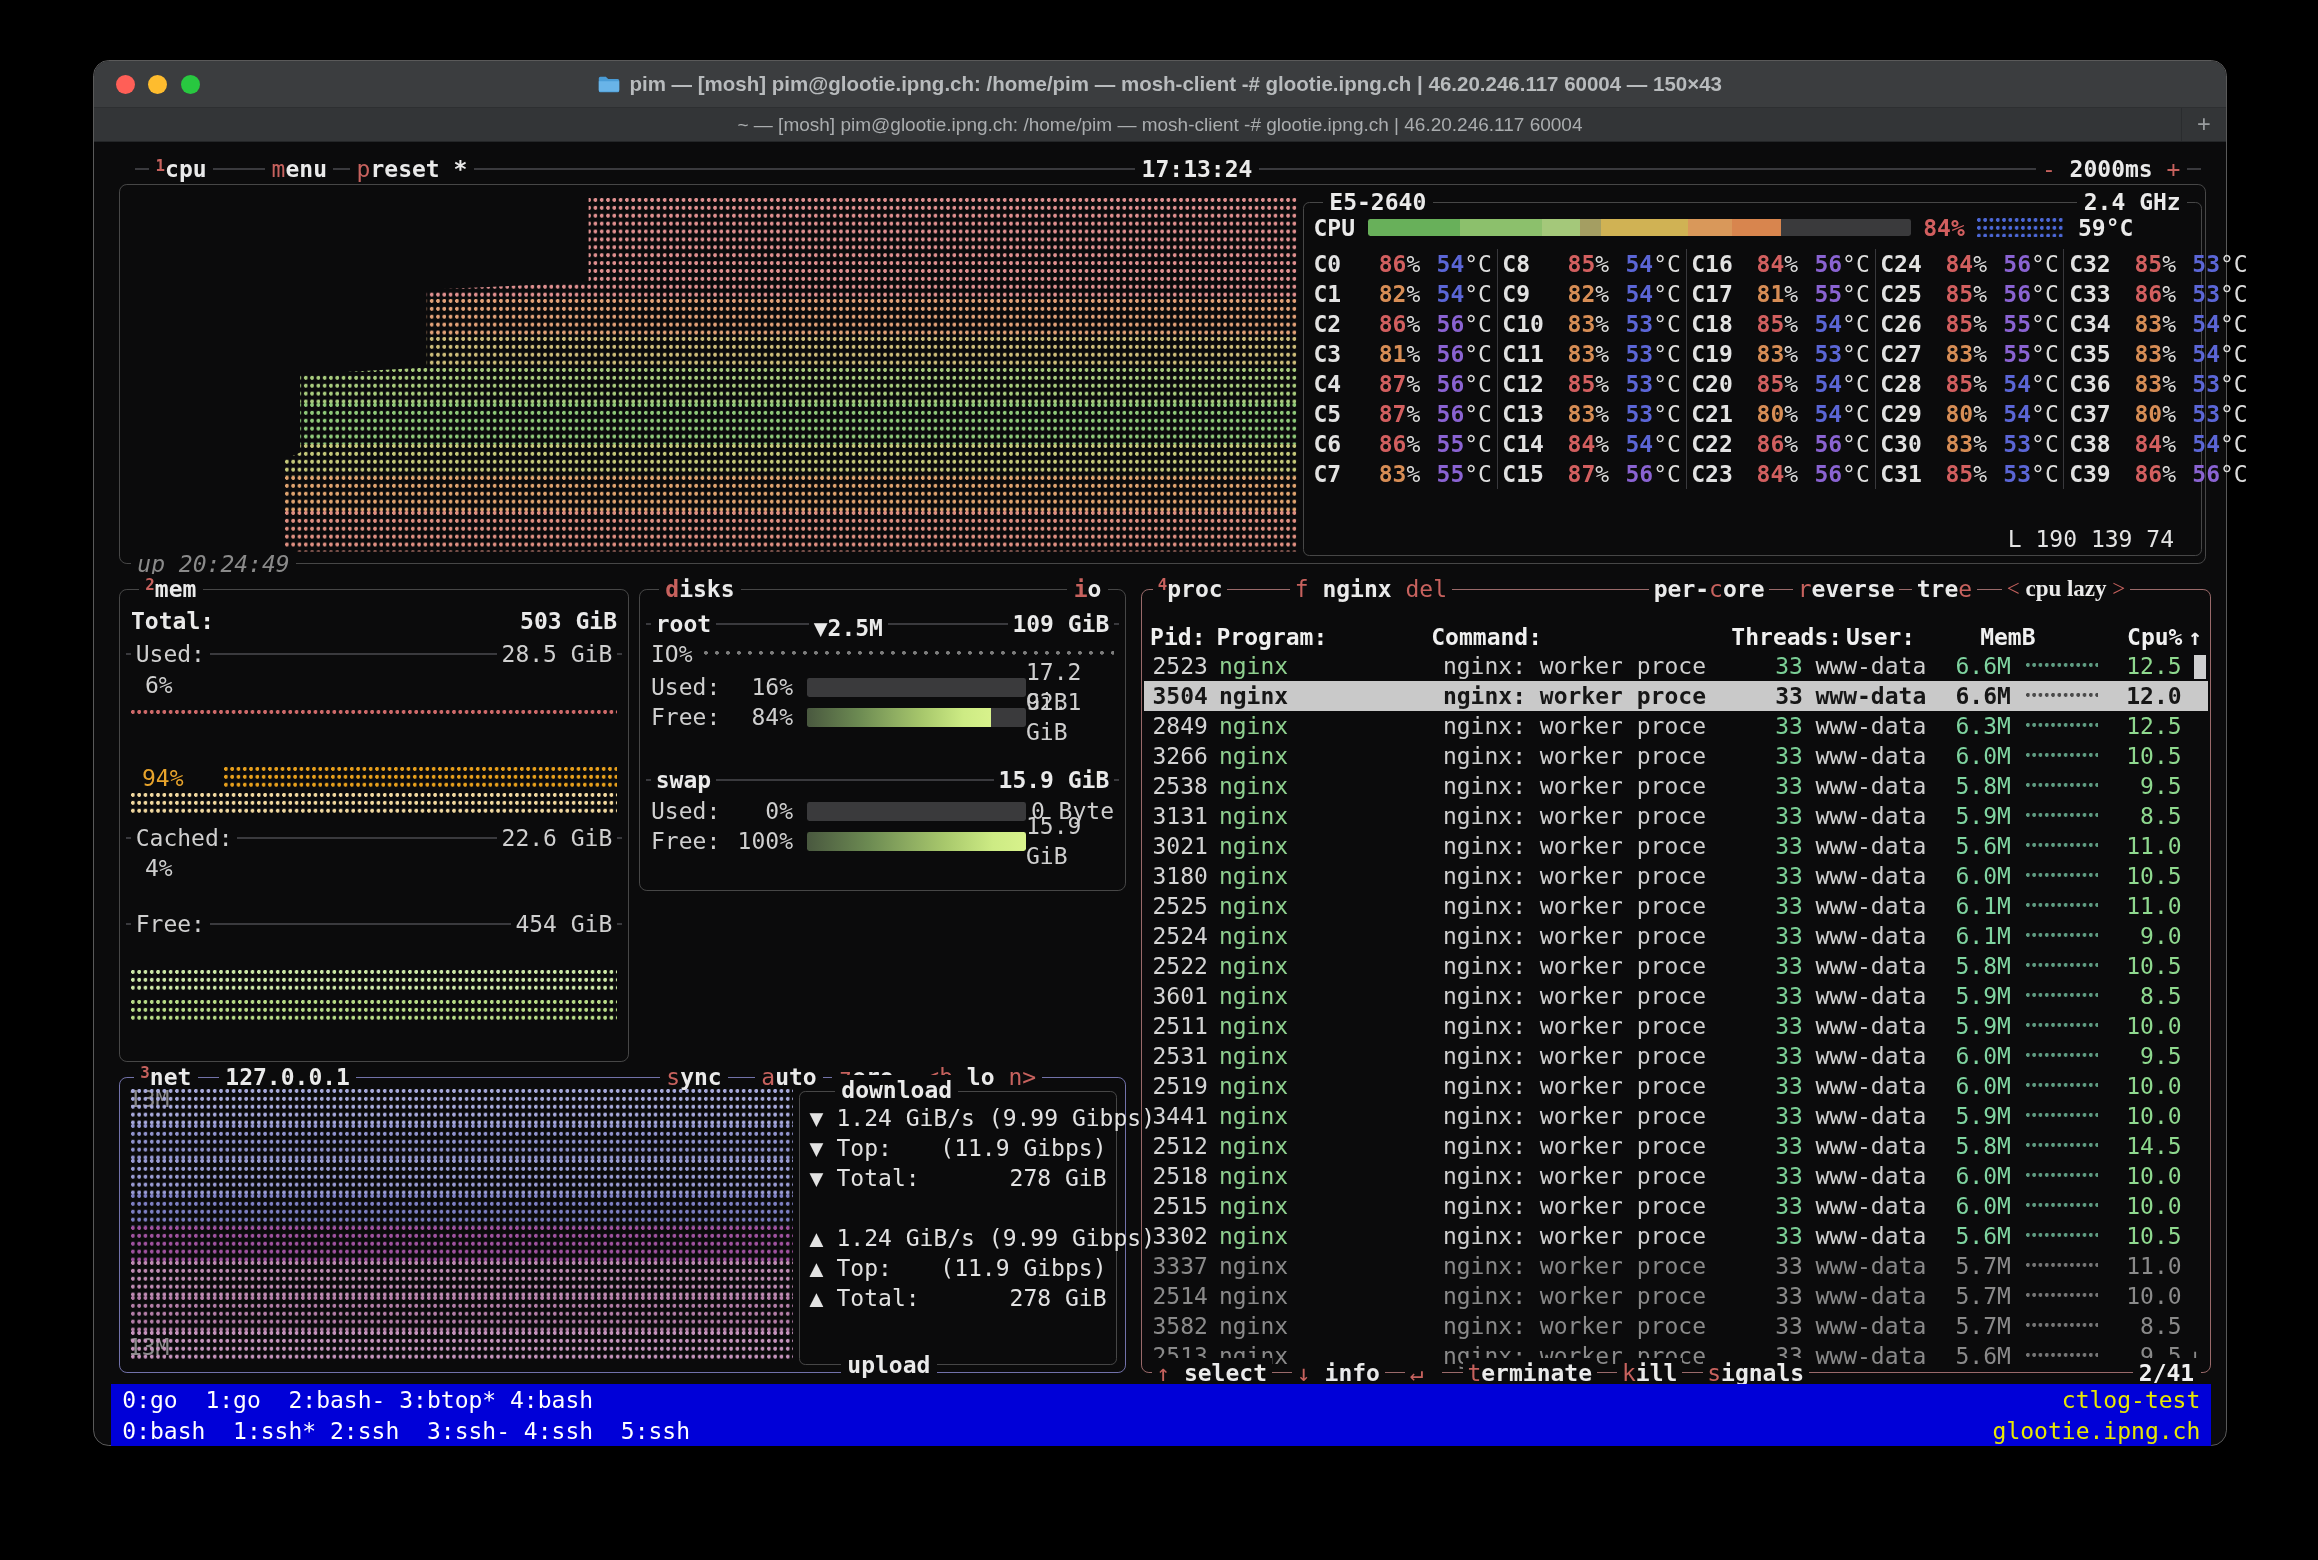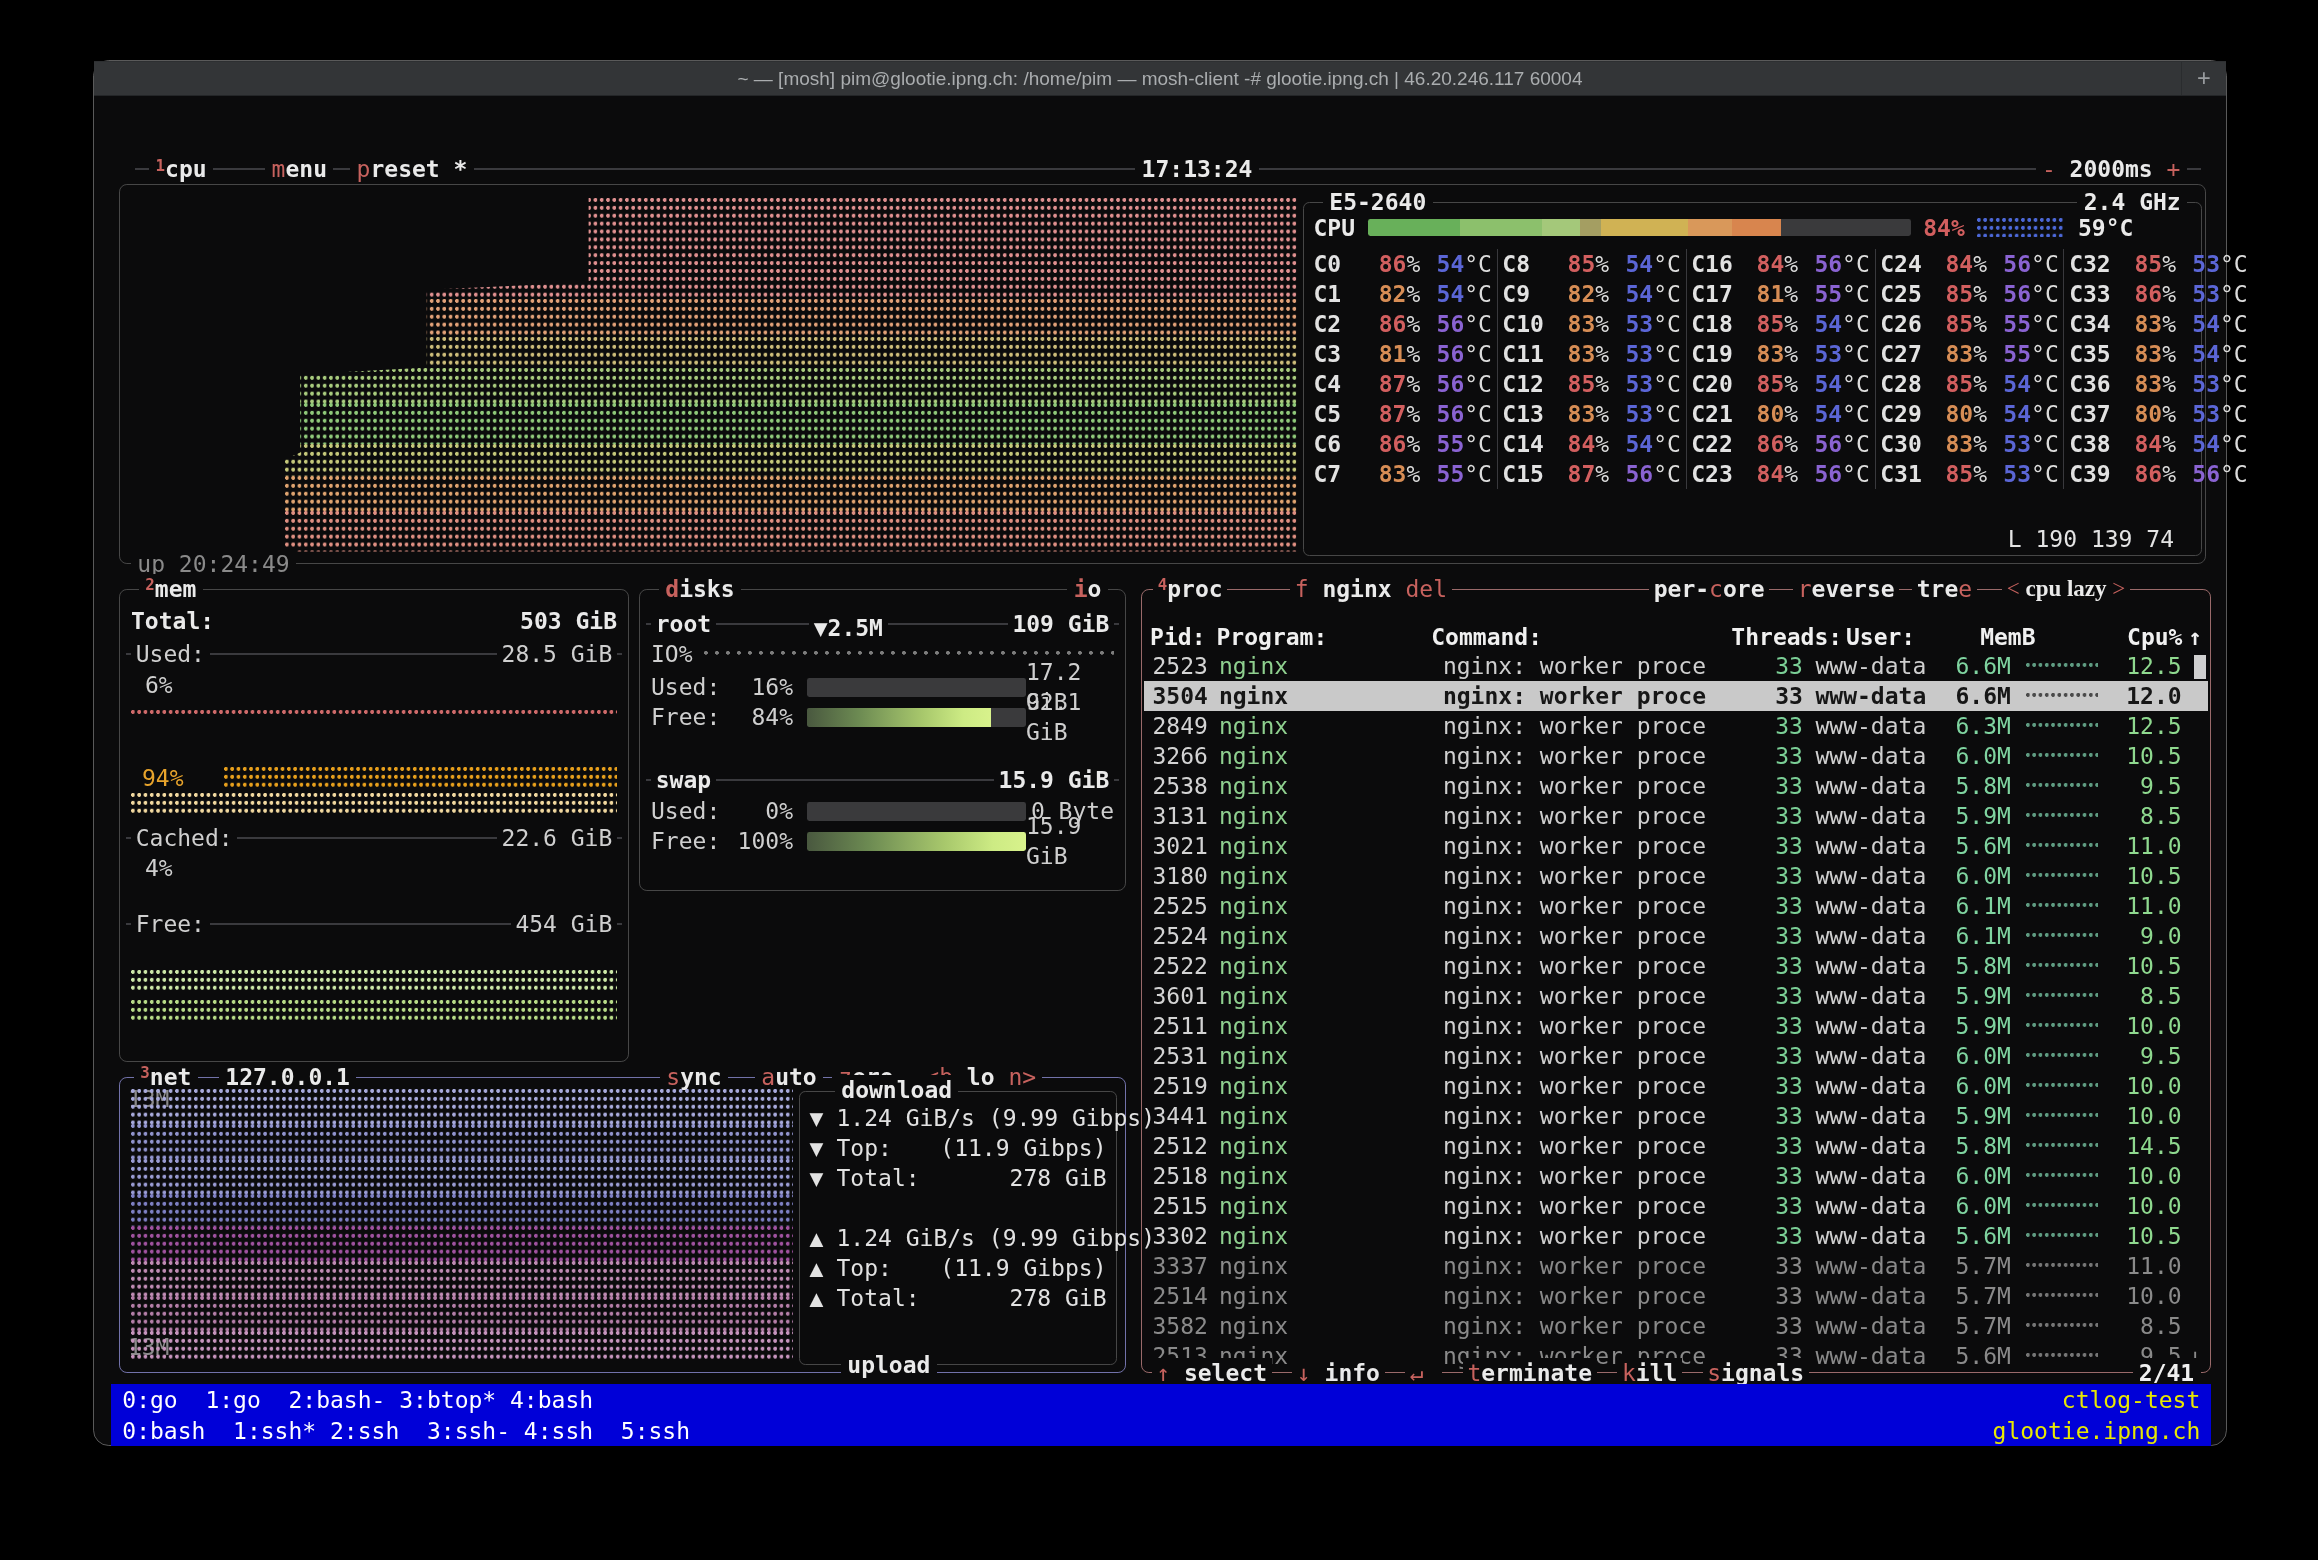--- a/index.html
+++ b/index.html
@@ -43,21 +43,21 @@
   .bheader{position:absolute;left:17.3px;right:17.3px;top:14px;height:30px;}
   .bheader::before{content:"";position:absolute;left:23.6px;right:7.9px;top:50%;height:1.6px;margin-top:-0.8px;background:#3a3a3e;}
   .hit{position:absolute;top:0;height:30px;display:flex;align-items:center;background:#0b0b0c;padding:0 6.3px;white-space:pre;}
   .h-cpu{left:38px;} .h-menu{left:154px;} .h-preset{left:239px;} .h-time{left:1024px;} .h-int{right:22px;}
 
   
   .cpu-box{left:25px;top:44px;width:2087px;height:380px;}
   .cpu-graph{position:absolute;left:165px;top:12.6px;width:1012px;height:354px;
     clip-path:polygon(30% 0%,100% 0%,100% 100%,0% 100%,0% 74%,1.5% 72%,1.5% 50%,14% 48%,14% 26%,30% 24%);}
   .band{width:100%;}
-  .uptime{position:absolute;left:11px;bottom:-15.8px;background:#0b0b0c;padding:0 6.3px;color:#8a8a8a;}
+  .uptime{position:absolute;left:11px;bottom:-15.8px;background:#0b0b0c;padding:0 6.3px;color:#8a8a8a;font-style:italic;}
   .cpu-side{position:absolute;left:1183px;top:17.3px;width:899px;height:354px;border:1.6px solid #474747;border-radius:6.3px;box-sizing:border-box;}
   .side-freq{right:14px;left:auto;font-weight:700;color:#eaeaea;}
   .meter-row{position:absolute;left:9.5px;right:9.5px;top:9.5px;height:30px;display:flex;align-items:center;gap:12.6px;}
   .meter{width:543px;height:17.3px;border-radius:2.4px;flex:none;
     background:linear-gradient(90deg,#68b05a 0%,#68b05a 17%,#8cc06c 17%,#8cc06c 32%,#a4c87a 32%,#a4c87a 39%,#a49e62 39%,#a49e62 43%,#d0b254 43%,#d0b254 59%,#d9985a 59%,#d9985a 67%,#d8854e 67%,#d8854e 76%,#3a3a3c 76%);}
   .pct-red{color:#d25f5f;font-weight:700;}
   .minidots{width:88px;height:19px;--c:#4c68d8;}
   .core-grid{position:absolute;left:4.7px;right:4.7px;top:46px;height:239px;display:grid;
     grid-auto-flow:column;grid-template-rows:repeat(8,30px);grid-template-columns:repeat(5,1fr);}
   .core-cell{display:flex;align-items:center;padding:0 4.7px;box-sizing:border-box;}
@@ -143,20 +143,34 @@
   
   .tmux{position:absolute;left:17.3px;width:2100px;height:31px;display:flex;justify-content:space-between;align-items:center;
     padding:0 11px;box-sizing:border-box;white-space:pre;}
   .tmux1{top:1244px;} .tmux2{top:1275px;}
 </style>
 </head>
 <body>
 
 <div class="window">
 
+  <div class="titlebar">
+    <div class="traffic">
+      <span class="tl r"></span>
+      <span class="tl y"></span>
+      <span class="tl g"></span>
+    </div>
+    <div class="title">
+      <svg width="22" height="19" viewBox="0 0 28 24">
+        <path d="M1 4 q0-2 2-2 h7 l3 3 h12 q2 0 2 2 v13 q0 2-2 2 H3 q-2 0-2-2 Z" fill="#4a9cd6"></path>
+        <path d="M1 8 h26 v11 q0 2-2 2 H3 q-2 0-2-2 Z" fill="#69b4e8"></path>
+      </svg>
+      <span>pim — [mosh] pim@glootie.ipng.ch: /home/pim — mosh-client -# glootie.ipng.ch | 46.20.246.117 60004 — 150×43</span>
+    </div>
+  </div>
 
   <div class="tabbar">
     <span>~ — [mosh] pim@glootie.ipng.ch: /home/pim — mosh-client -# glootie.ipng.ch | 46.20.246.117 60004</span>
     <div class="newtab">+</div>
   </div>
 
   <div class="screen">
 
     <div class="bheader">
       <span class="hit h-cpu"><sup class="k">1</sup><b class="wt">cpu</b></span>

